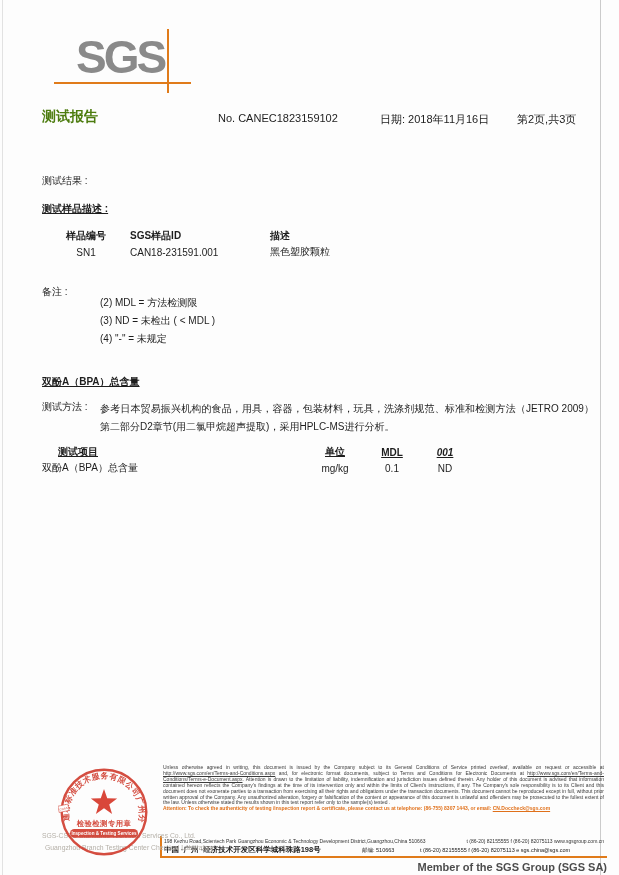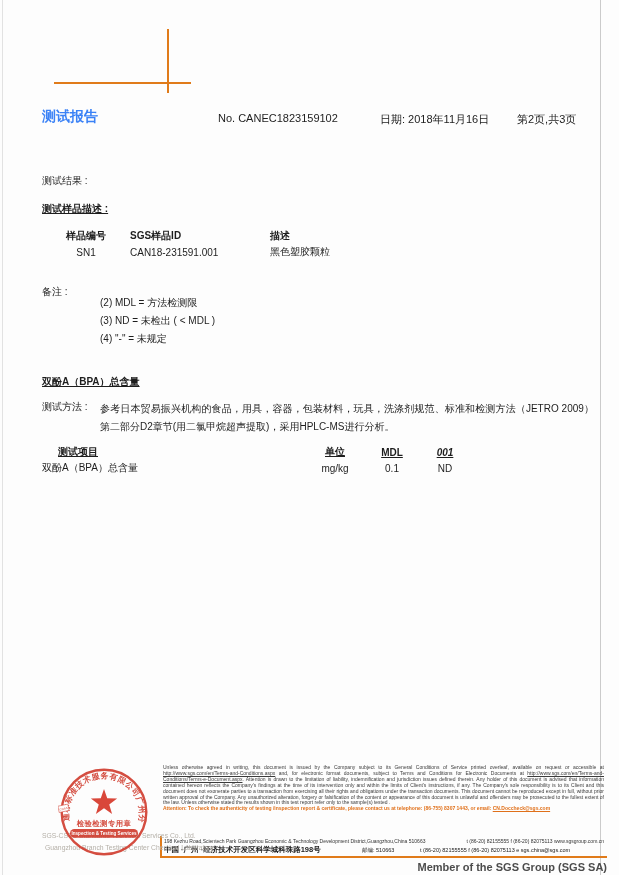--- a/index.html
+++ b/index.html
@@ -12,21 +12,21 @@
   .edge-left { left:2px; background:#e2e2e2; }
   .edge-right { left:600px; background:#cbcbcb; }
 
   
   .logo-text { position:absolute; left:76px; top:33px; font-size:46px; font-weight:bold;
                color:#8a8a8a; letter-spacing:-3px; line-height:48px; }
   .logo-hline { position:absolute; left:54px; top:82px; width:137px; height:2px; background:#e07b1a; }
   .logo-vline { position:absolute; left:167px; top:29px; width:2px; height:64px; background:#e07b1a; }
 
   
-  .report-title { position:absolute; left:42px; top:108px; font-size:14px; font-weight:bold; color:#3b82f6; }
+  .report-title { position:absolute; left:42px; top:108px; font-size:14px; font-weight:bold; color:#4d7c0f; }
   .hdr { position:absolute; top:112px; font-size:11px; color:#1d1d1d; }
   .hdr-no { left:218px; }
   .hdr-date { left:380px; }
   .hdr-page { left:517px; }
 
   
   .body-text { font-size:10px; color:#1d1d1d;margin-top:28px; }
   .lbl { position:absolute; left:42px; }
   .sec-underline { font-weight:bold; text-decoration:underline; }
 
@@ -76,20 +76,21 @@
 
   .stamp { position:absolute; left:58px; top:766px; width:92px; height:92px; opacity:0.9; }
 </style>
 </head>
 <body>
 
 <div class="page">
   <div class="edge-line edge-left"></div>
   <div class="edge-line edge-right"></div>
 
+  <div class="logo-text">SGS</div>
   <div class="logo-hline"></div>
   <div class="logo-vline"></div>
 
   <div class="report-title">测试报告</div>
   <div class="hdr hdr-no">No. CANEC1823159102</div>
   <div class="hdr hdr-date">日期: 2018年11月16日</div>
   <div class="hdr hdr-page">第2页,共3页</div>
 
   <div class="body-text lbl" style="top:146px;">测试结果 :</div>
   <div class="body-text lbl sec-underline" style="top:174px;">测试样品描述 :</div>

